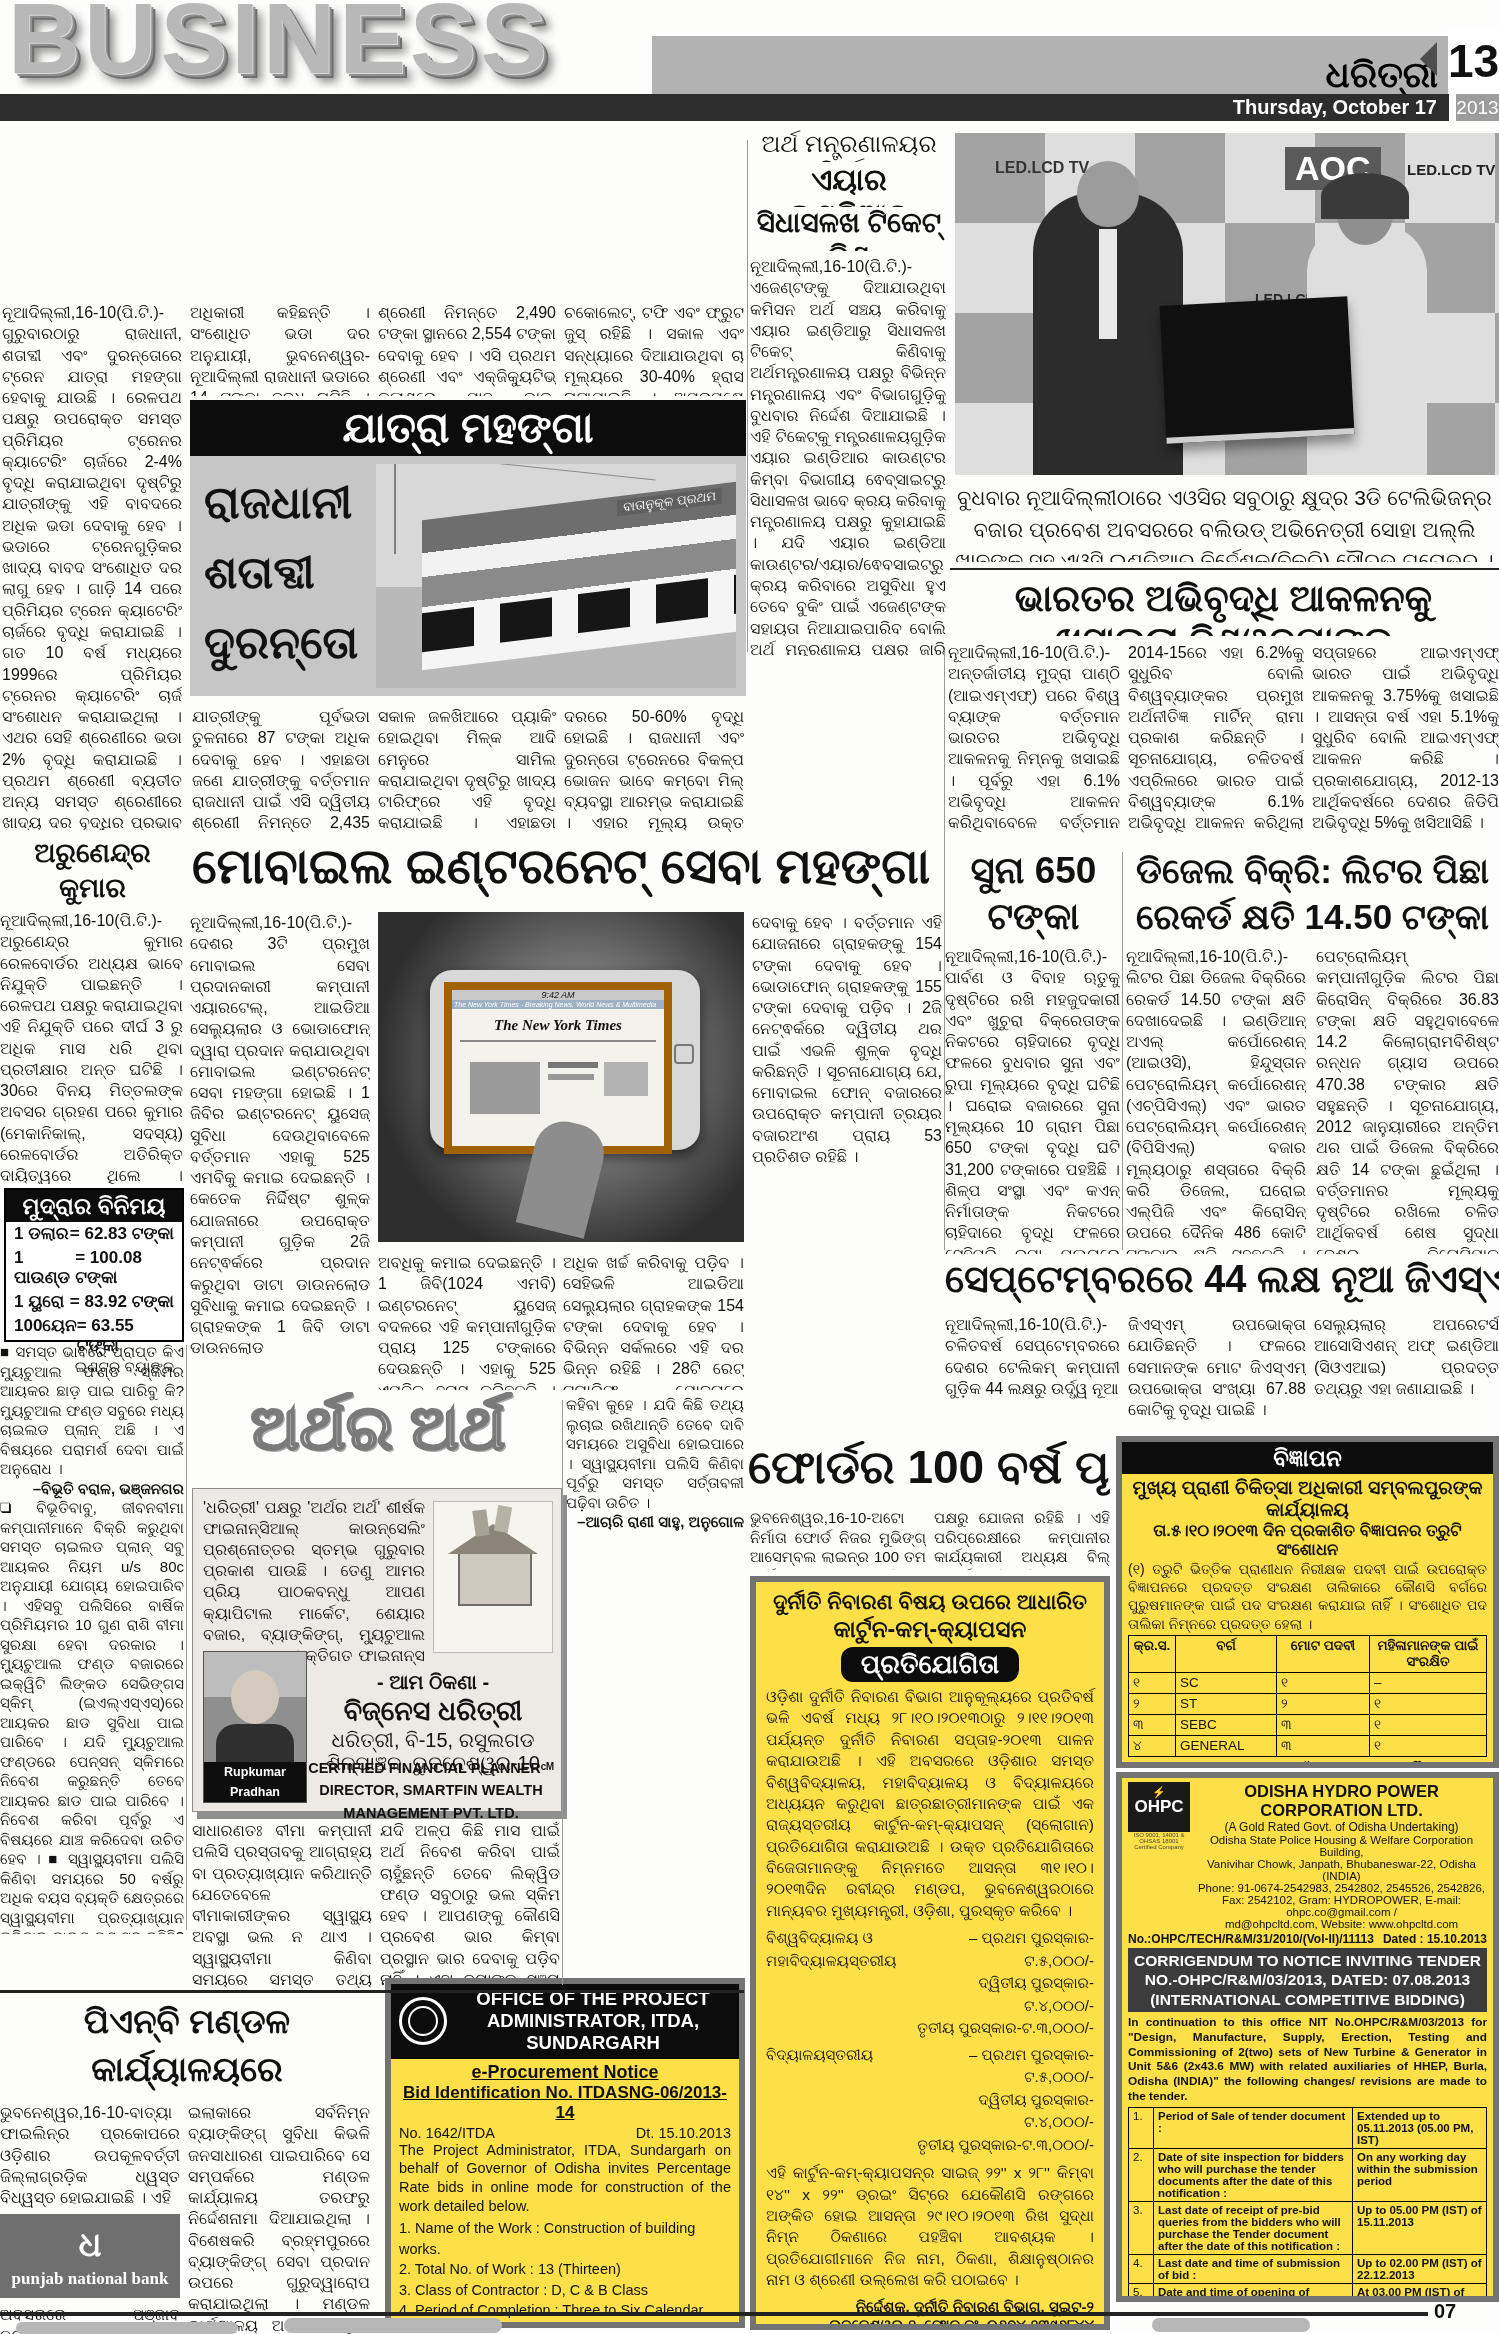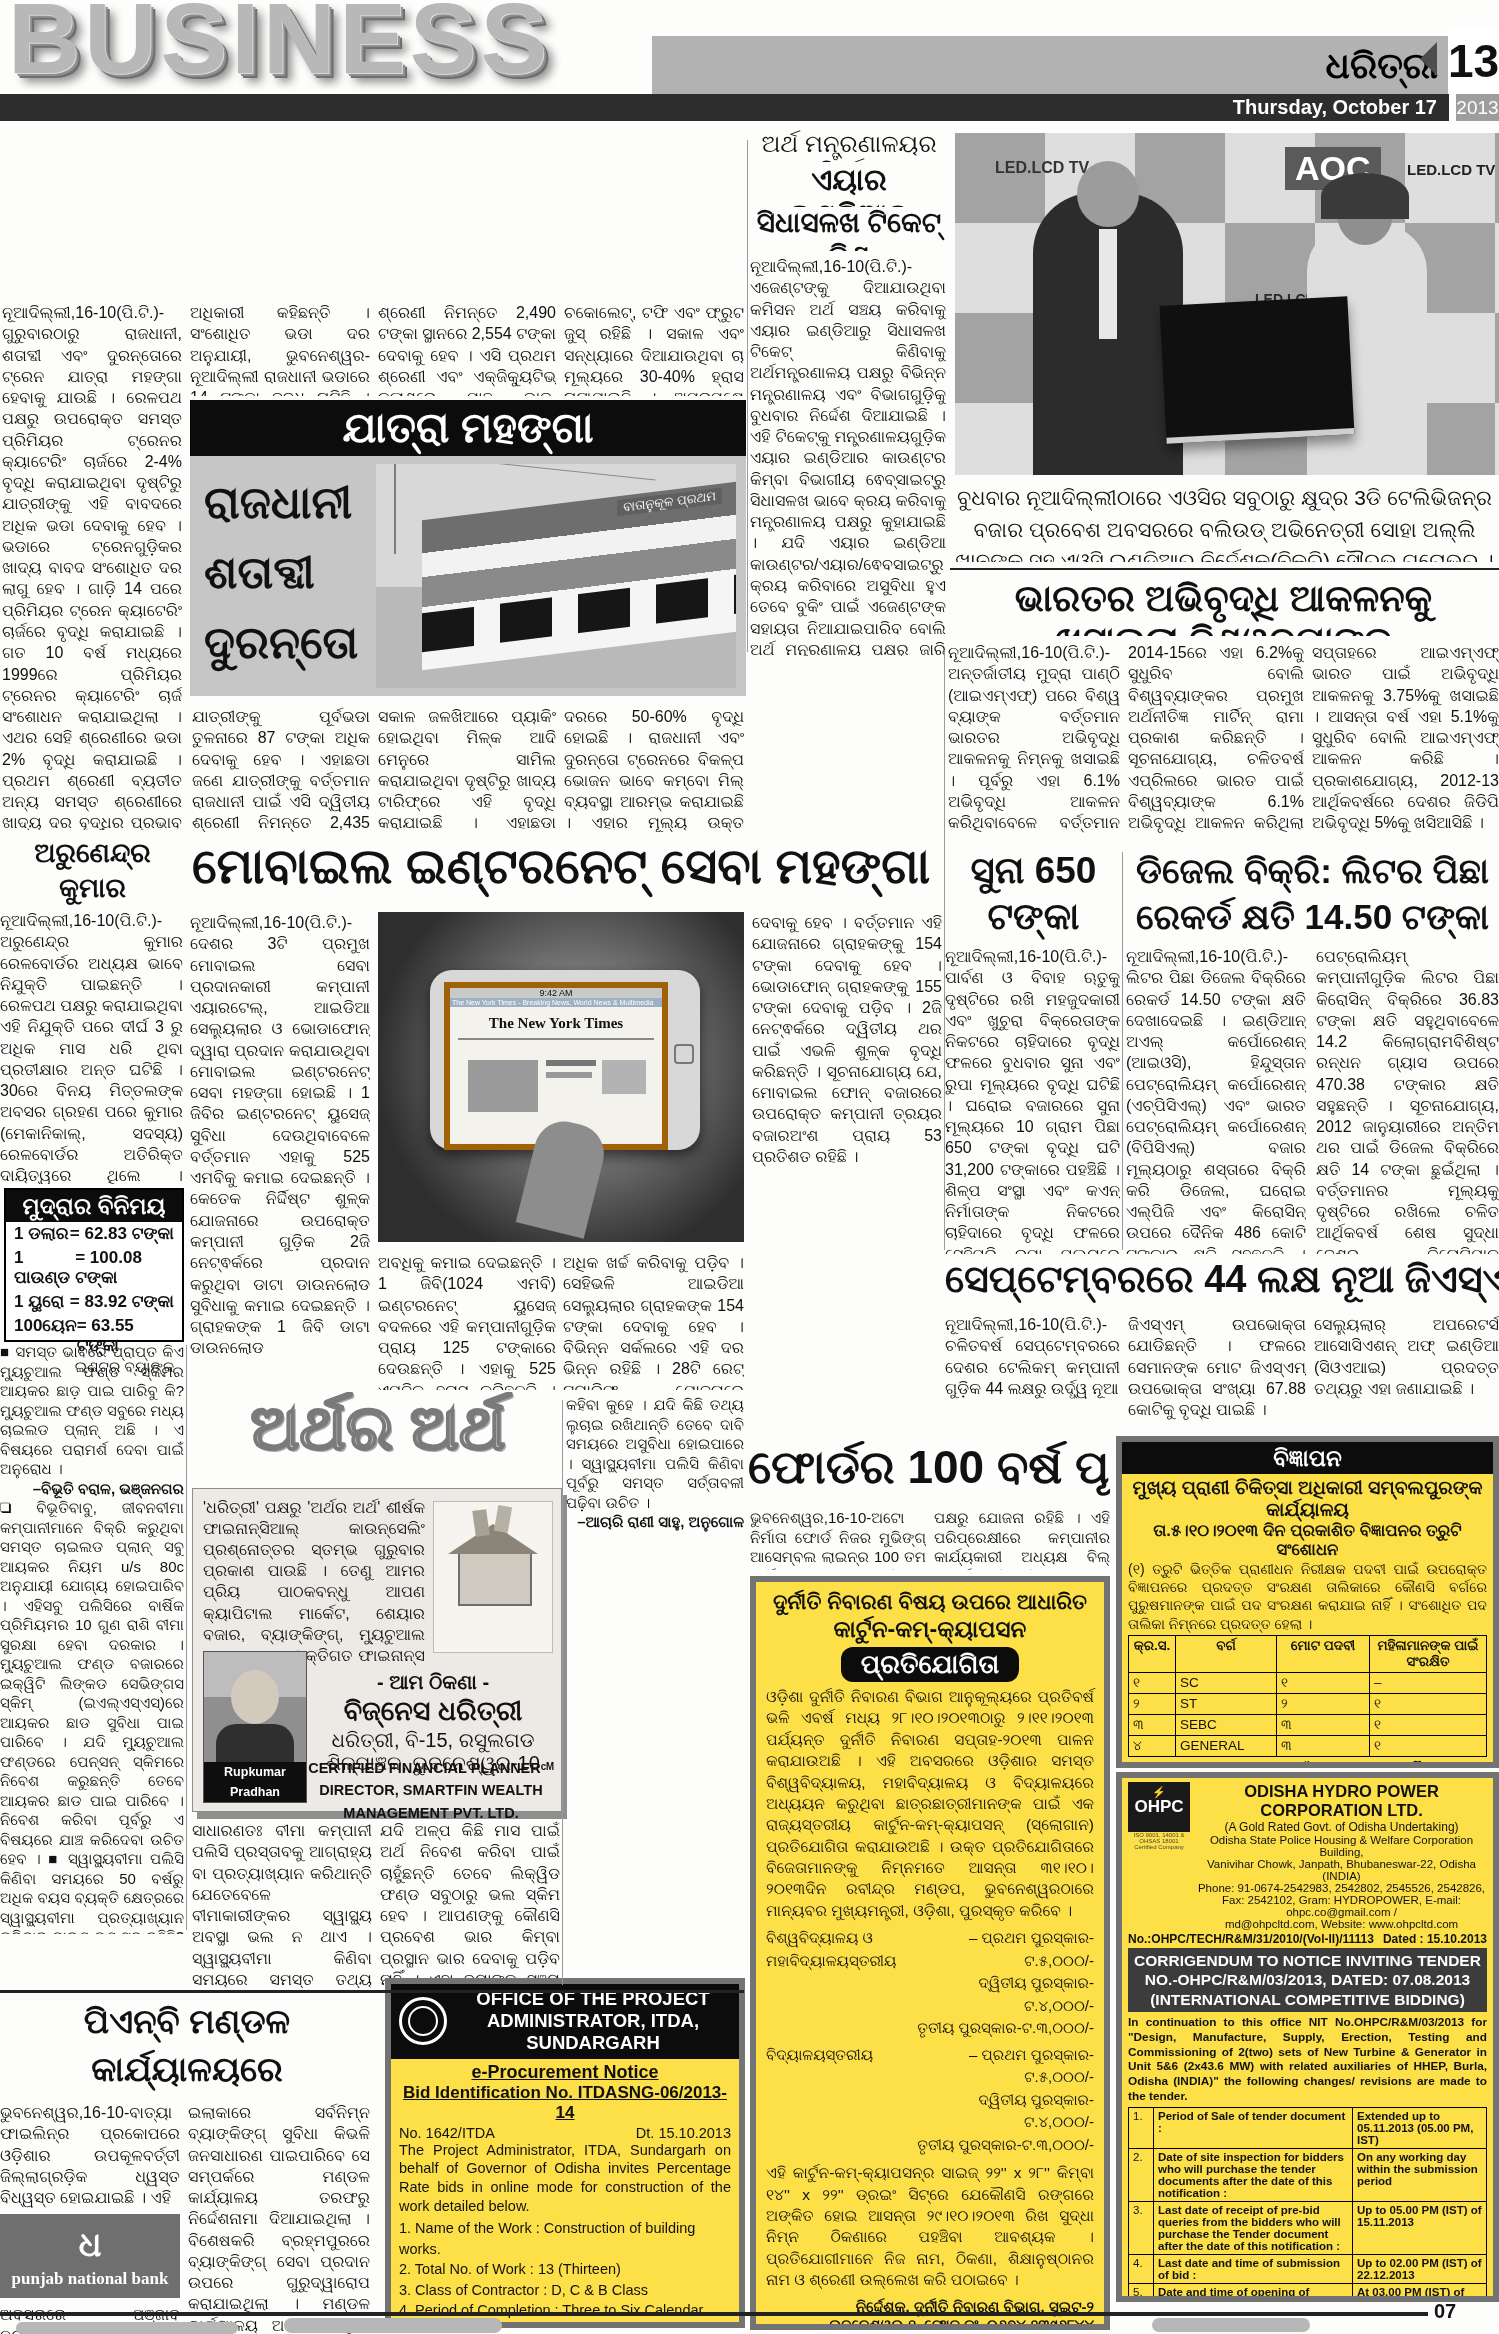--- a/index.html
+++ b/index.html
@@ -59,21 +59,21 @@
   .pill{background:#0c0c0c;color:#fff;font-weight:800;border-radius:12px;display:inline-block;padding:2px 20px;}
   .pnb-logo{background:#6f6f6f;color:#fff;text-align:center;}
   .graypill{background:#b7b7b7;border-radius:8px;position:absolute;}
 </style>
 </head>
 <body>
 
 <div class="page">
 
   <div class="abs business" style="left:8px;top:-12px;width:660px;height:118px;">BUSINESS</div>
-  <div class="abs mast-bar" style="left:652px;top:36px;width:786px;height:60px;">
+  <div class="abs mast-bar" style="left:652px;top:36px;width:786px;height:60px;align-items:flex-end;">
     <span>ଧରିତ୍ରୀ</span>
   </div>
   <div class="abs arrow-left" style="left:1420px;top:42px;"></div>
   <div class="abs page-num" style="left:1448px;top:28px;width:51px;height:68px;">13</div>
   <div class="abs date-bar" style="left:0;top:94px;width:1437px;height:27px;">
     <span>Thursday, October 17</span>
   </div>
   <div class="abs year-box" style="left:1456px;top:94px;width:43px;height:27px;">2013</div>
 
   <div class="abs clip j body-txt" style="left:2px;top:302px;width:180px;height:528px;">ନୂଆଦିଲ୍ଲୀ,16-10(ପି.ଟି.)- ଗୁରୁବାରଠାରୁ ରାଜଧାନୀ, ଶତାବ୍ଦୀ ଏବଂ ଦୁରନ୍ତୋରେ ଟ୍ରେନ ଯାତ୍ରା ମହଙ୍ଗା ହେବାକୁ ଯାଉଛି । ରେଳପଥ ପକ୍ଷରୁ ଉପରୋକ୍ତ ସମସ୍ତ ପ୍ରିମିୟର ଟ୍ରେନର କ୍ୟାଟେରିଂ ଚାର୍ଜରେ 2-4% ବୃଦ୍ଧି କରାଯାଇଥିବା ଦୃଷ୍ଟିରୁ ଯାତ୍ରୀଙ୍କୁ ଏହି ବାବଦରେ ଅଧିକ ଭଡା ଦେବାକୁ ହେବ । ଭଡାରେ ଟ୍ରେନଗୁଡ଼ିକର ଖାଦ୍ୟ ବାବଦ ସଂଶୋଧିତ ଦର ଲାଗୁ ହେବ । ଗାଡ଼ି 14 ପରେ ପ୍ରିମିୟର ଟ୍ରେନ କ୍ୟାଟେରିଂ ଚାର୍ଜରେ ବୃଦ୍ଧି କରାଯାଇଛି । ଗତ 10 ବର୍ଷ ମଧ୍ୟରେ 1999ରେ ପ୍ରିମିୟର ଟ୍ରେନର କ୍ୟାଟେରିଂ ଚାର୍ଜ ସଂଶୋଧନ କରାଯାଇଥିଲା । ଏଥର ସେହି ଶ୍ରେଣୀରେ ଭଡା 2% ବୃଦ୍ଧି କରାଯାଇଛି । ପ୍ରଥମ ଶ୍ରେଣୀ ବ୍ୟତୀତ ଅନ୍ୟ ସମସ୍ତ ଶ୍ରେଣୀରେ ଖାଦ୍ୟ ଦର ବୃଦ୍ଧିର ପ୍ରଭାବ ପଡ଼ିବ । ସକାଳ ଜଳଖିଆ ଏବଂ ଚା ମୂଲ୍ୟରେ ମଧ୍ୟ ପରିବର୍ତ୍ତନ କରାଯାଇଛି । 17ଟିରୁ ଟ୍ରେନ ଭଡାରେ ଏହାର ପ୍ରଭାବ ପଡ଼ିବ ବୋଲି ଜଣେ ବରିଷ୍ଠ ଅଧିକାରୀ କହିଛନ୍ତି ।</div>
@@ -158,21 +158,21 @@
         <span>= 63.55 ଟଙ୍କା</span>
       </div>
     <div style="text-align:right;font-size:15px;padding:0 8px;">ଇଣ୍ଟର ବ୍ୟାଙ୍କ</div>
   </div>
 
   <div class="abs clip hl-lg" style="left:192px;top:838px;width:752px;height:66px;font-size:49px;white-space:nowrap;">ମୋବାଇଲ ଇଣ୍ଟରନେଟ୍ ସେବା ମହଙ୍ଗା</div>
   <div class="abs clip j body-txt" style="left:190px;top:912px;width:180px;height:478px;">ନୂଆଦିଲ୍ଲୀ,16-10(ପି.ଟି.)- ଦେଶର 3ଟି ପ୍ରମୁଖ ମୋବାଇଲ ସେବା ପ୍ରଦାନକାରୀ କମ୍ପାନୀ ଏୟାରଟେଲ୍, ଆଇଡିଆ ସେଲ୍ୟୁଲାର ଓ ଭୋଡାଫୋନ୍ ଦ୍ୱାରା ପ୍ରଦାନ କରାଯାଉଥିବା ମୋବାଇଲ ଇଣ୍ଟରନେଟ୍ ସେବା ମହଙ୍ଗା ହୋଇଛି । 1 ଜିବିର ଇଣ୍ଟରନେଟ୍ ୟୁସେଜ୍ ସୁବିଧା ଦେଉଥିବାବେଳେ ବର୍ତ୍ତମାନ ଏହାକୁ 525 ଏମବିକୁ କମାଇ ଦେଇଛନ୍ତି । କେତେକ ନିର୍ଦ୍ଦିଷ୍ଟ ଶୁଳ୍କ ଯୋଜନାରେ ଉପରୋକ୍ତ କମ୍ପାନୀ ଗୁଡ଼ିକ 2ଜି ନେଟ୍ଵର୍କରେ ପ୍ରଦାନ କରୁଥିବା ଡାଟା ଡାଉନଲୋଡ ସୁବିଧାକୁ କମାଇ ଦେଇଛନ୍ତି । ଗ୍ରାହକଙ୍କ 1 ଜିବି ଡାଟା ଡାଉନଲୋଡ</div>
 
   <div class="abs clip" style="left:378px;top:912px;width:366px;height:330px;background:radial-gradient(circle at 55% 45%,#7e7e7e 0 30%,#2e2e2e 75%);">
     <div class="abs" style="left:52px;top:58px;width:270px;height:180px;background:#d8d8d8;border-radius:22px;box-shadow:0 6px 14px rgba(0,0,0,.6);">
-      <div class="abs" style="left:14px;top:12px;width:212px;height:156px;background:#f4f2ec;border:6px solid #a16207;">
+      <div class="abs" style="left:14px;top:12px;width:212px;height:156px;background:#f4f2ec;border:8px solid #a16207;font-style:italic;">
         <div style="background:#c9c9c9;font-size:9px;text-align:center;">9:42 AM</div>
         <div style="background:#9fb0c4;font-size:7px;color:#fff;padding:1px 2px;white-space:nowrap;overflow:hidden;">The New York Times - Breaking News, World News &amp; Multimedia</div>
         <div style="font-family:'Liberation Serif',serif;font-weight:bold;font-size:15px;text-align:center;margin-top:8px;">The New York Times</div>
         <div style="margin:6px 8px 0;height:2px;background:#888;"></div>
         <div class="abs" style="left:18px;top:72px;width:70px;height:52px;background:#9a9a9a;"></div>
         <div class="abs" style="left:96px;top:72px;width:50px;height:6px;background:#777;"></div>
         <div class="abs" style="left:96px;top:84px;width:46px;height:6px;background:#999;"></div>
         <div class="abs" style="left:152px;top:72px;width:44px;height:34px;background:#b3b3b3;"></div>
       </div>
       <div class="abs" style="right:6px;top:74px;width:16px;height:16px;border:2px solid #777;border-radius:4px;"></div>

